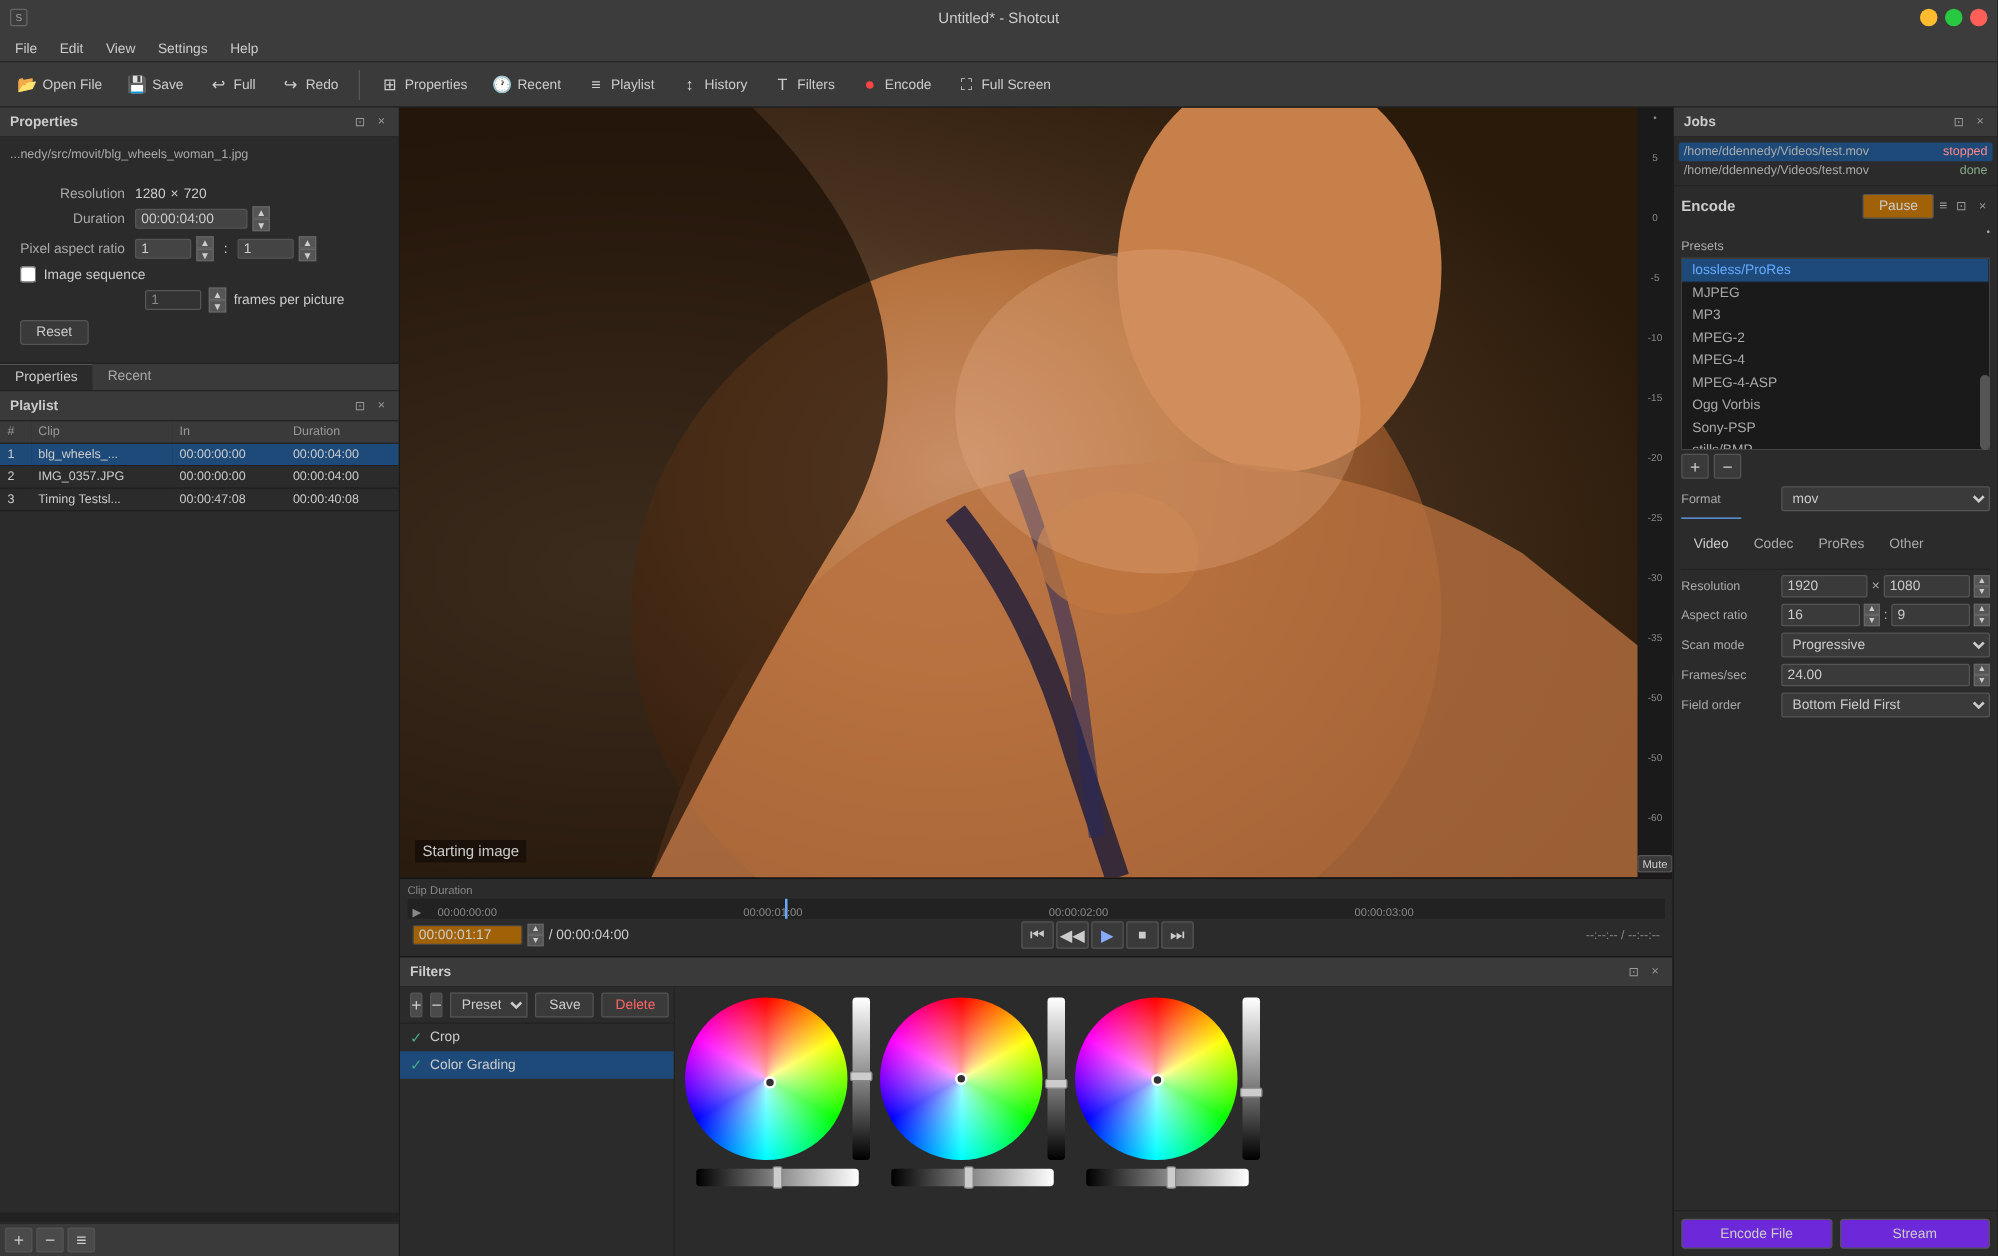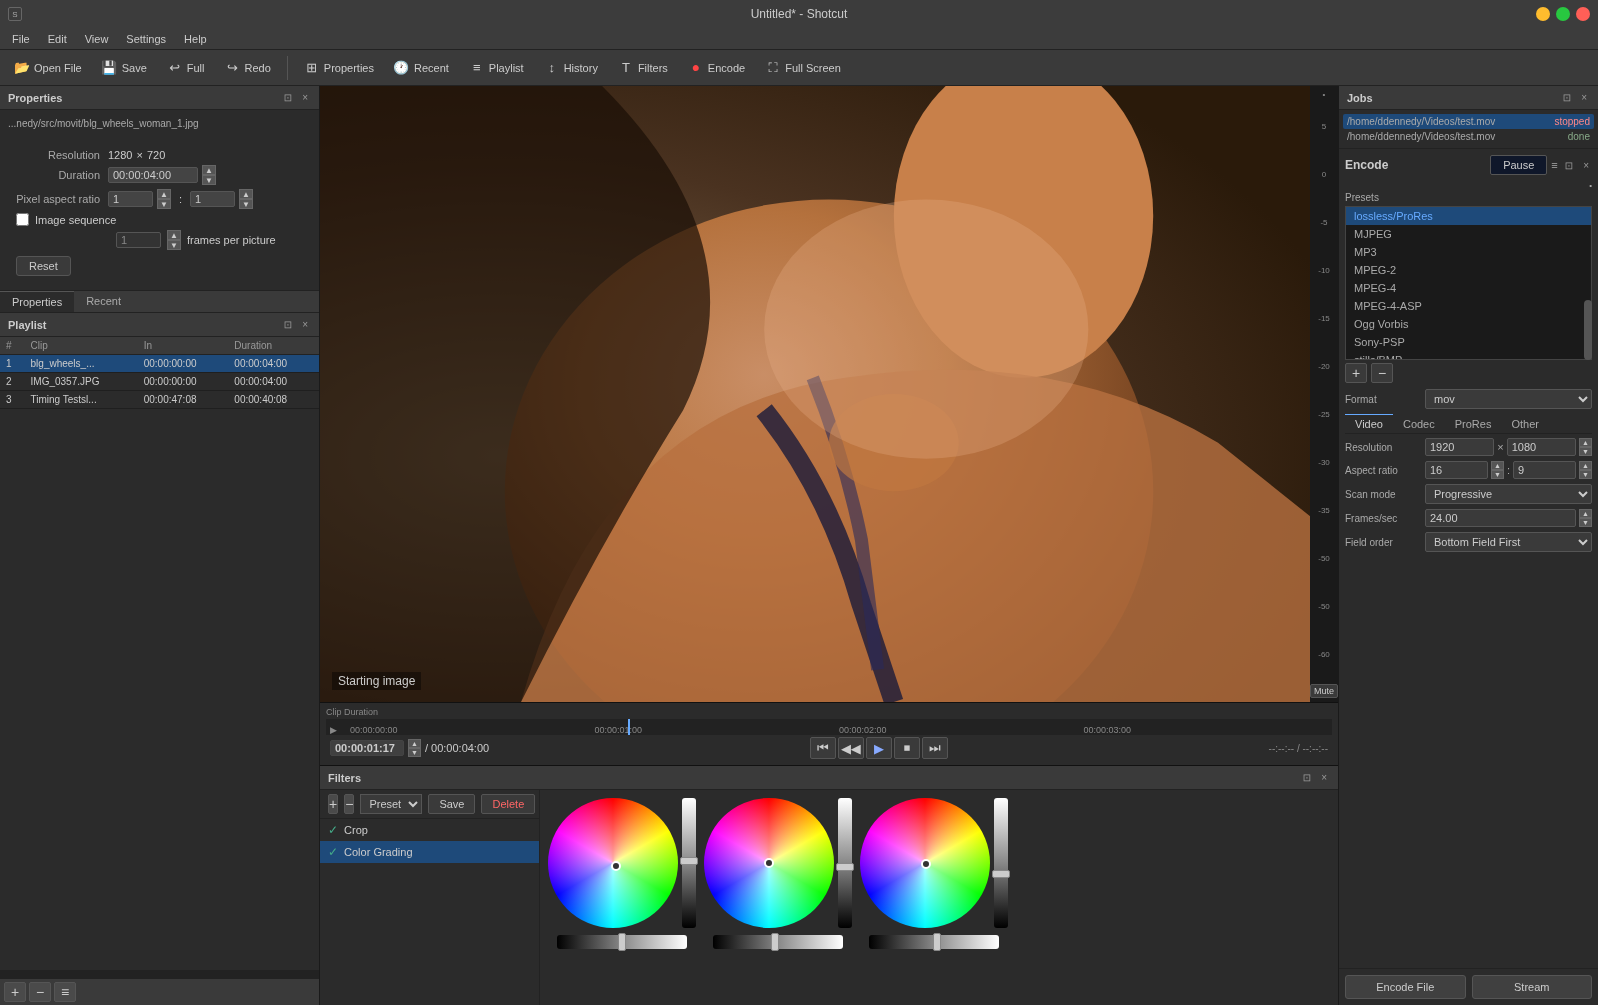--- a/index.html
+++ b/index.html
@@ -331,28 +331,27 @@
       align-items: center;
       justify-content: space-between;
       padding: 2px 4px;
     }
     .time-display {
       display: flex;
       align-items: center;
       gap: 4px;
     }
     .time-input {
-      background: #404040;
+      background: #a16207;
       border: 1px solid #444;
       color: #ccc;
       padding: 1px 4px;
       font-size: 11px;
-      width: 74px;
-      border-radius: 2px;
-      font-weight: bold;
+      width: 88px;
+      border-radius: 2px;
     }
     .transport-btns {
       display: flex;
       gap: 2px;
       align-items: center;
     }
     .trans-btn {
       background: #3a3a3a;
       border: 1px solid #555;
       color: #ccc;
@@ -630,33 +629,33 @@
       display: flex;
       align-items: center;
       justify-content: center;
     }
     .encode-tabs {
       display: flex;
       border-bottom: 1px solid #222;
       margin-bottom: 4px;
     }
     .etab {
-      padding: 3px 10px;
+      padding: 14px 10px;
       cursor: pointer;
       color: #aaa;
       font-size: 11px;
       border-top: 1px solid transparent;
     }
     .etab.active {
       color: #ccc;
       background: #2b2b2b;
       border-top: 1px solid #6af;
     }
     .pause-btn {
-      background: #0f172a;
+      background: #a16207;
       border: 1px solid #555;
       color: #ccc;
       padding: 3px 12px;
       cursor: pointer;
       border-radius: 2px;
       font-size: 11px;
     }
     .mute-btn {
       background: #3a3a3a;
       border: 1px solid #555;
@@ -669,21 +668,21 @@
     }
     .encode-footer {
       display: flex;
       gap: 6px;
       padding: 6px;
       border-top: 1px solid #222;
       background: #2b2b2b;
     }
     .encode-footer-btn {
       flex: 1;
-      background: #404040;
+      background: #6d28d9;
       border: 1px solid #555;
       color: #ccc;
       padding: 5px 0;
       cursor: pointer;
       border-radius: 3px;
       font-size: 11px;
       text-align: center;
     }
     .sep { width: 1px; background: #555; height: 24px; margin: 0 4px; }
     

